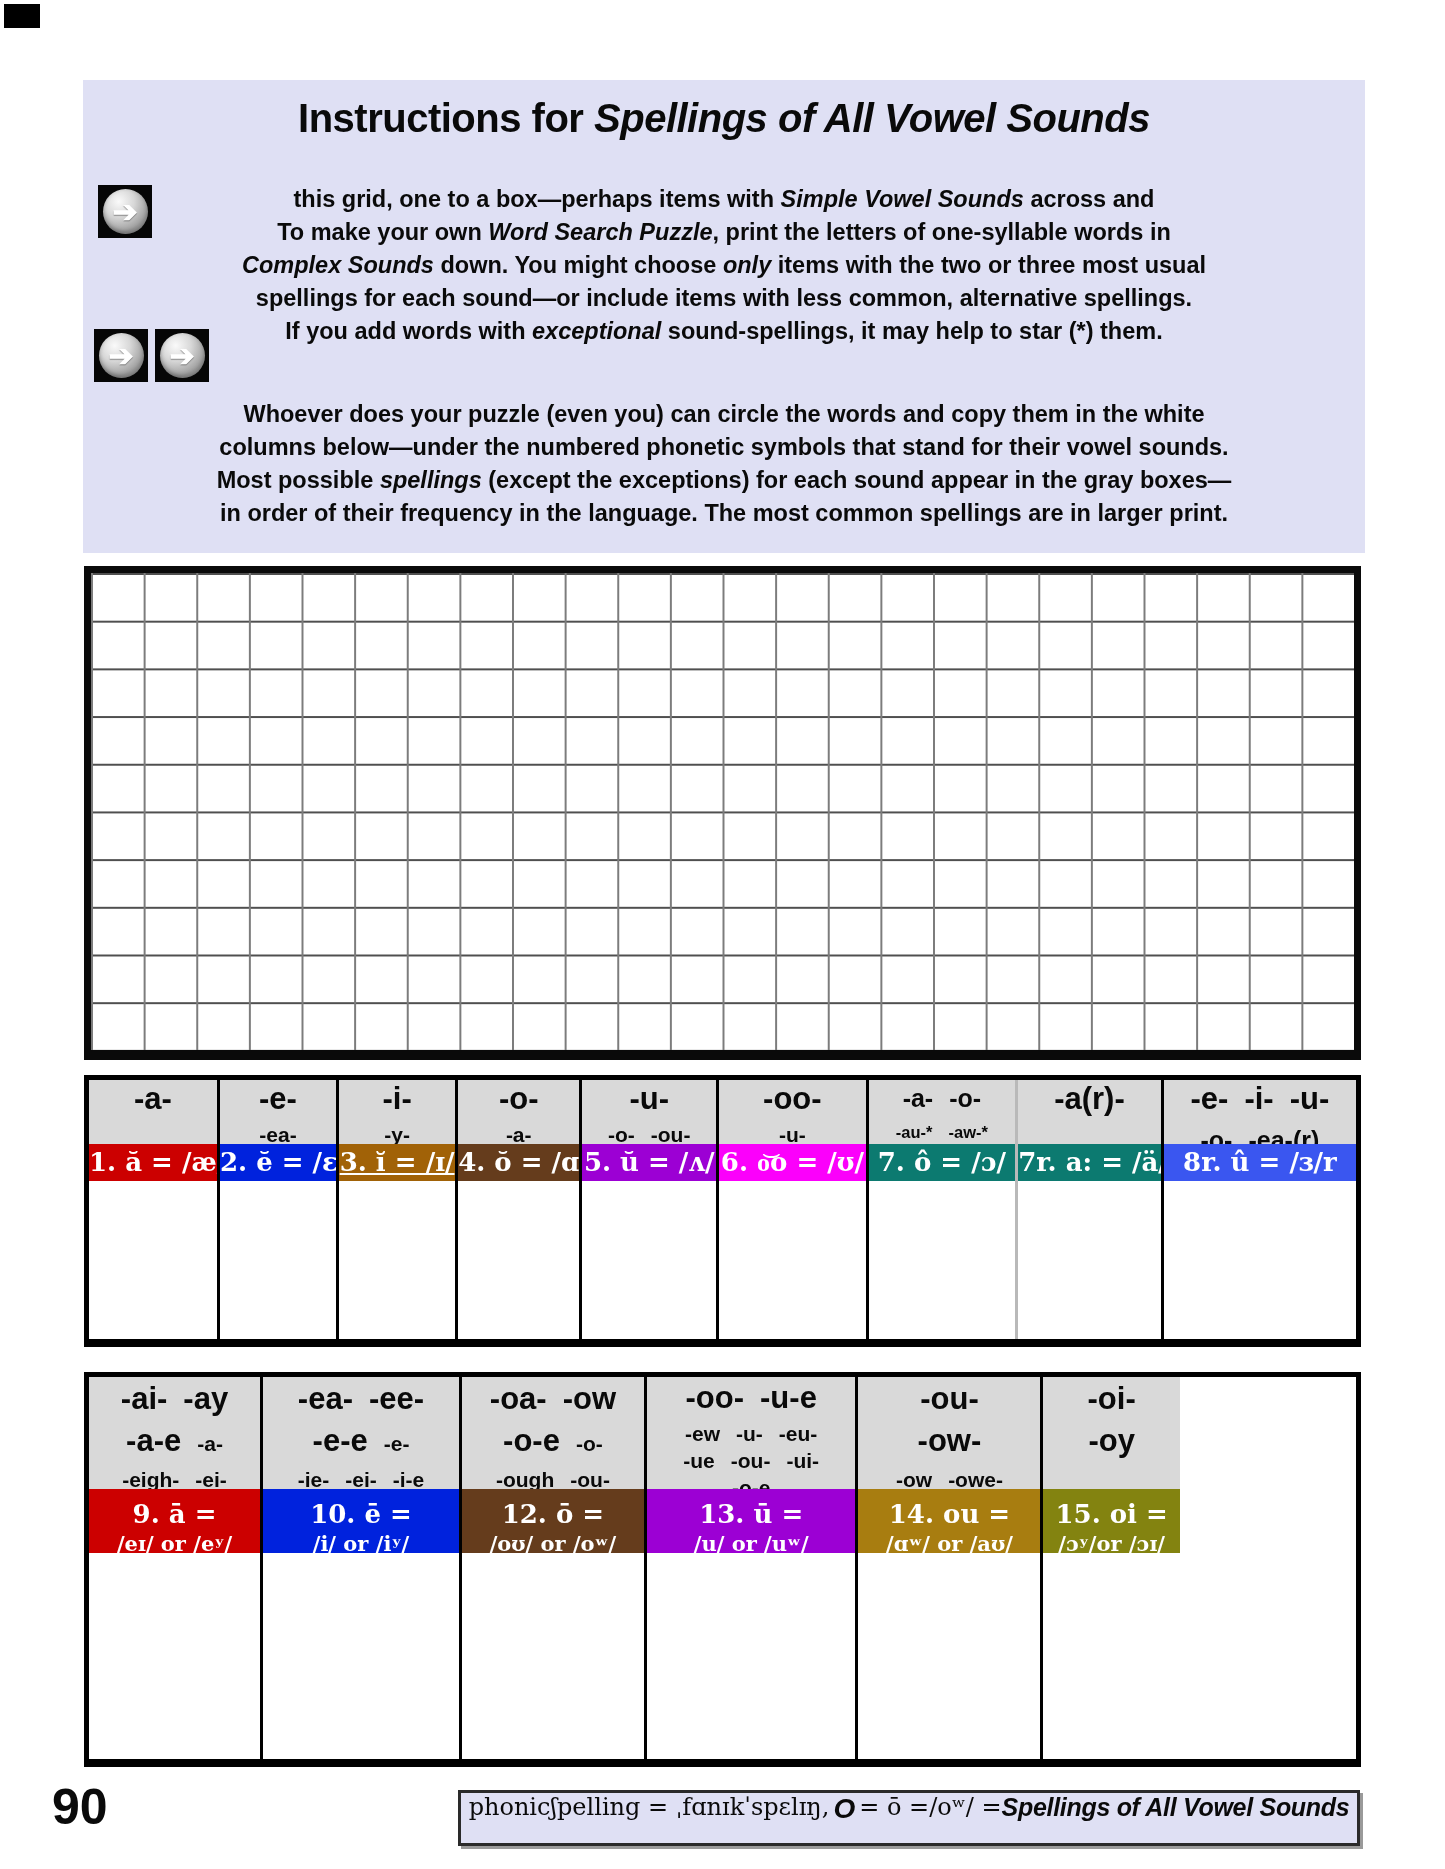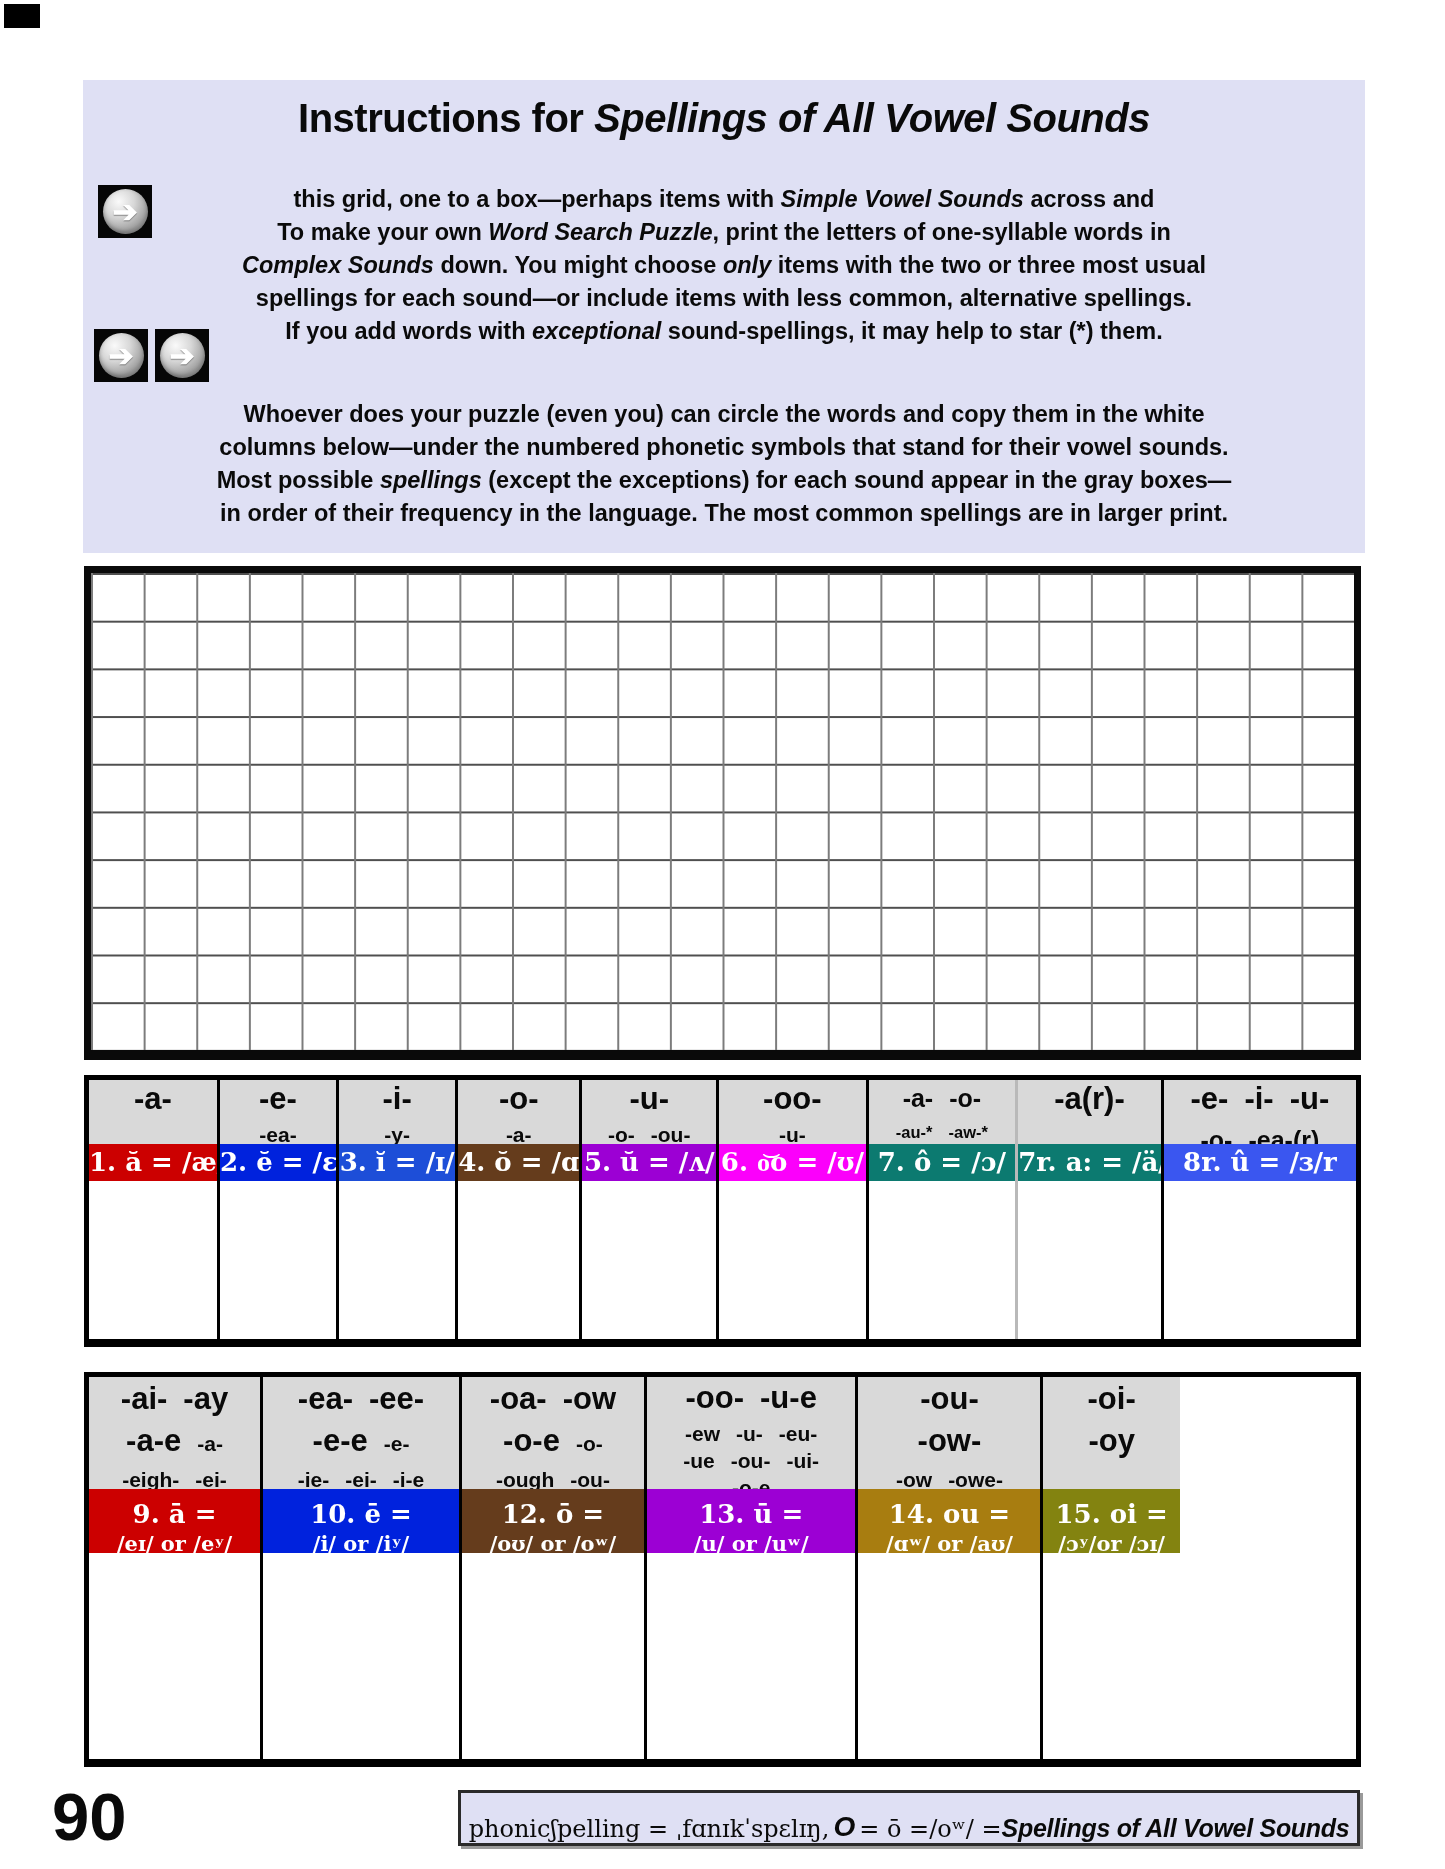--- a/index.html
+++ b/index.html
@@ -77,25 +77,25 @@
     color:#ffffff;text-align:center;font-family:"DejaVu Serif","Liberation Serif",serif;
     font-weight:bold;white-space:nowrap;overflow:hidden;
   }
   .table-1 .t-bar{height:37px;line-height:37px;font-size:26px;}
   .table-2 .t-bar{height:64px;padding-top:10px;box-sizing:border-box;}
   .t-bar .l1{font-size:26px;line-height:31px;display:block;}
   .t-bar .l2{font-size:21px;line-height:28px;display:block;}
   .t-white{flex:1;background:#ffffff;}
 
   
-  .page-number{position:absolute;left:52px;top:1778px;font-size:67px;font-weight:bold;}
+  .page-number{position:absolute;left:52px;top:1778px;font-size:50px;font-weight:bold;}
   .footer-note{
     position:absolute;left:458px;top:1790px;width:902px;height:56px;
     background:#dfe0f4;border:3px solid #2a2a2a;box-sizing:border-box;
-    display:flex;align-items:flex-end;justify-content:center;white-space:nowrap;
+    display:flex;align-items:flex-start;justify-content:center;white-space:nowrap;
     box-shadow:3px 3px 0 #9a9a9a;
   }
   .footer-note span{display:inline-block;}
   .f-ph{font-family:"DejaVu Serif","Liberation Serif",serif;font-size:24px;}
   .f-oit{font-family:"Liberation Sans",sans-serif;font-size:28px;font-weight:bold;font-style:italic;margin:0 4px;}
   .f-ti{font-family:"Liberation Sans",sans-serif;font-size:25px;font-weight:bold;font-style:italic;letter-spacing:-0.3px;}
 </style>
 </head>
 <body>
 
@@ -155,21 +155,21 @@
         <div class="hline"><span class="s-sm">-ea-</span></div>
       </div>
       <div class="t-bar" style="background: rgb(0, 34, 221);">2. ĕ = /ɛ/</div>
       <div class="t-white"></div>
     </div>
     <div class="snd-col" style="width: 9.4%;">
       <div class="t-head">
         <div class="hline has-lg"><span class="s-lg">-i-</span></div>
         <div class="hline"><span class="s-sm">-y-</span></div>
       </div>
-      <div class="t-bar" style="background: #1d4ed8;">3. ĭ = /ɪ/</div>
+      <div class="t-bar" style="background: #a16207; text-decoration: underline;">3. ĭ = /ɪ/</div>
       <div class="t-white"></div>
     </div>
     <div class="snd-col" style="width: 9.8%;">
       <div class="t-head">
         <div class="hline has-lg"><span class="s-lg">-o-</span></div>
         <div class="hline"><span class="s-sm">-a-</span></div>
       </div>
       <div class="t-bar" style="background: rgb(101, 60, 28);">4. ŏ = /ɑ/</div>
       <div class="t-white"></div>
     </div>

